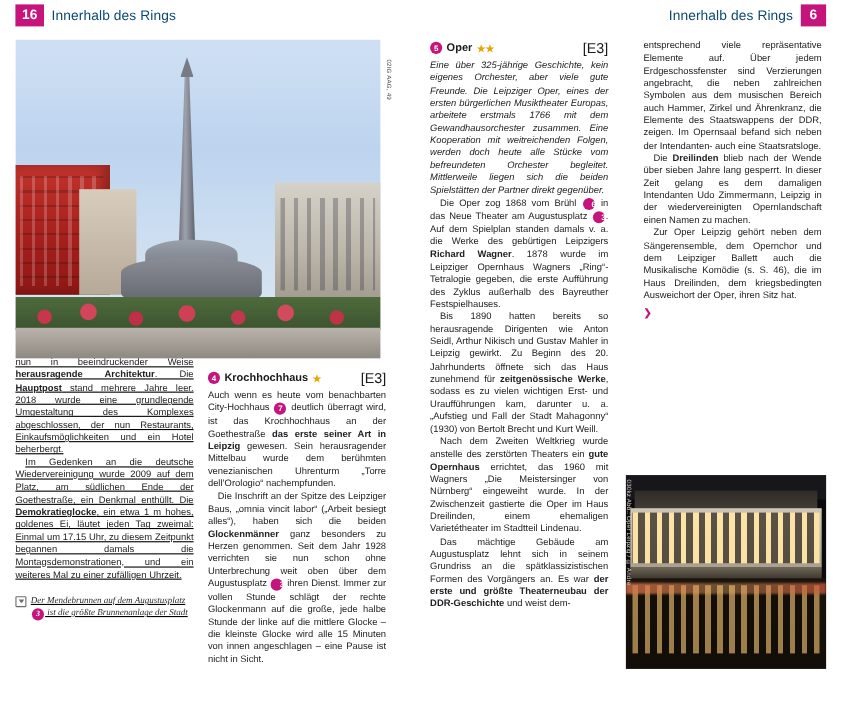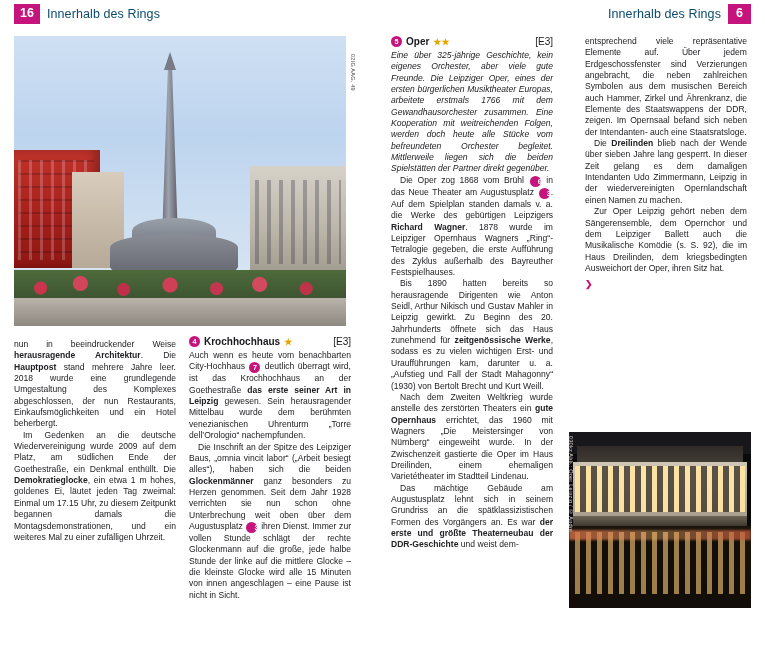--- a/index.html
+++ b/index.html
@@ -163,21 +163,21 @@
   }
   .poi-num{
     display:inline-flex;align-items:center;justify-content:center;
     width:11px;height:11px;border-radius:50%;background:#c6147d;color:#fff;
     font-size:7.2px;font-weight:700;line-height:1;flex:0 0 auto;
   }
   .poi-num.inline{
     display:inline-flex;vertical-align:-1px;margin:0 1px;
   }
   .stars{color:#e8a400;font-size:9px;letter-spacing:0px;}
-  .grid-ref{margin-left:auto;font-size:10px;font-weight:400;color:#1a1a1e;padding-left:16px;}
+  .grid-ref{margin-left:auto;font-size:13px;font-weight:400;color:#1a1a1e;padding-left:16px;}
 
   
   .caption{
     font-family:"Liberation Serif", serif;font-style:italic;
     font-size:8.2px;line-height:11px;color:#2a2a2e;margin-top:12px;
     display:flex;gap:4px;align-items:flex-start;
   }
   .cap-icon{
     flex:0 0 auto;width:8px;height:8px;border:1px solid #6b6b70;
     margin-top:1.5px;position:relative;border-radius:1px;
@@ -227,24 +227,28 @@
       <div class="bldg-right"></div>
       <div class="obelisk"></div>
       <div class="obelisk-top"></div>
       <div class="fountain-mid"></div>
       <div class="fountain-base"></div>
       <div class="flowers"></div>
       <div class="pavement"></div>
     </div>
     <div class="photo-credit-v credit-main">02IG AAG, 49</div>
 
-    <div class="col" id="c1" style="left:0;top:303px;">
+    <div class="col" id="c1" style="left:0;top:288px;text-decoration:underline;">
       <p class="noindent">nun in beeindruckender Weise <b>herausragende Architektur</b>. Die <b>Hauptpost</b> stand mehrere Jahre leer. 2018 wurde eine grundlegende Umgestaltung des Komplexes abgeschlossen, der nun Restaurants, Einkaufsmöglichkeiten und ein Hotel beherbergt.</p>
       <p>Im Gedenken an die deutsche Wiedervereinigung wurde 2009 auf dem Platz, am südlichen Ende der Goethestraße, ein Denkmal enthüllt. Die <b>Demokratieglocke</b>, ein etwa 1 m hohes, goldenes Ei, läutet jeden Tag zweimal: Einmal um 17.15 Uhr, zu diesem Zeitpunkt begannen damals die Montagsdemonstrationen, und ein weiteres Mal zu einer zufälligen Uhrzeit.</p>
 
+      <div class="caption">
+        <span class="cap-icon down"></span>
+        <span>Der Mendebrunnen auf dem Augustusplatz <span class="poi-num inline">3</span> ist die größte Brunnenanlage der Stadt</span>
+      </div>
     </div>
 
     <div class="col" id="c2" style="left:175px;top:300px;">
       <div class="secheading">
         <span class="poi-num">4</span>
         <span>Krochhochhaus</span>
         <span class="stars">★</span>
         <span class="grid-ref">[E3]</span>
       </div>
       <p class="noindent">Auch wenn es heute vom benachbarten City-Hochhaus <span class="poi-num inline">7</span> deutlich überragt wird, ist das Krochhochhaus an der Goethestraße <b>das erste seiner Art in Leipzig</b> gewesen. Sein herausragender Mittelbau wurde dem berühmten venezianischen Uhrenturm „Torre dell’Orologio“ nachempfunden.</p>
@@ -264,21 +268,21 @@
       <p class="noindent"><i>Eine über 325-jährige Geschichte, kein eigenes Orchester, aber viele gute Freunde. Die Leipziger Oper, eines der ersten bürgerlichen Musiktheater Europas, arbeitete erstmals 1766 mit dem Gewandhausorchester zusammen. Eine Kooperation mit weitreichenden Folgen, werden doch heute alle Stücke vom befreundeten Orchester begleitet. Mittlerweile liegen sich die beiden Spielstätten der Partner direkt gegenüber.</i></p>
       <p>Die Oper zog 1868 vom Brühl <span class="poi-num inline">6</span> in das Neue Theater am Augustusplatz <span class="poi-num inline">3</span>. Auf dem Spielplan standen damals v. a. die Werke des gebürtigen Leipzigers <b>Richard Wagner</b>. 1878 wurde im Leipziger Opernhaus Wagners „Ring“-Tetralogie gegeben, die erste Aufführung des Zyklus außerhalb des Bayreuther Festspielhauses.</p>
       <p>Bis 1890 hatten bereits so herausragende Dirigenten wie Anton Seidl, Arthur Nikisch und Gustav Mahler in Leipzig gewirkt. Zu Beginn des 20. Jahrhunderts öffnete sich das Haus zunehmend für <b>zeitgenössische Werke</b>, sodass es zu vielen wichtigen Erst- und Uraufführungen kam, darunter u. a. „Aufstieg und Fall der Stadt Mahagonny“ (1930) von Bertolt Brecht und Kurt Weill.</p>
       <p>Nach dem Zweiten Weltkrieg wurde anstelle des zerstörten Theaters ein <b>gute Opernhaus</b> errichtet, das 1960 mit Wagners „Die Meistersinger von Nürnberg“ eingeweiht wurde. In der Zwischenzeit gastierte die Oper im Haus Dreilinden, einem ehemaligen Varietétheater im Stadtteil Lindenau.</p>
       <p>Das mächtige Gebäude am Augustusplatz lehnt sich in seinem Grundriss an die spätklassizistischen Formen des Vorgängers an. Es war <b>der erste und größte Theaterneubau der DDR-Geschichte</b> und weist dem-</p>
     </div>
 
     <div class="col" id="c4" style="left:194px;top:0;">
       <p class="noindent">entsprechend viele repräsentative Elemente auf. Über jedem Erdgeschossfenster sind Verzierungen angebracht, die neben zahlreichen Symbolen aus dem musischen Bereich auch Hammer, Zirkel und Ährenkranz, die Elemente des Staatswappens der DDR, zeigen. Im Opernsaal befand sich neben der Intendanten- auch eine Staatsratsloge.</p>
       <p>Die <b>Dreilinden</b> blieb nach der Wende über sieben Jahre lang gesperrt. In dieser Zeit gelang es dem damaligen Intendanten Udo Zimmermann, Leipzig in der wiedervereinigten Opernlandschaft einen Namen zu machen.</p>
-      <p>Zur Oper Leipzig gehört neben dem Sängerensemble, dem Opernchor und dem Leipziger Ballett auch die Musikalische Komödie (s. S. 92), die im Haus Dreilinden, dem kriegsbedingten Ausweichort der Oper, ihren Sitz hat.</p>
+      <p>Zur Oper Leipzig gehört neben dem Sängerensemble, dem Opernchor und dem Leipziger Ballett auch die Musikalische Komödie (s. S. 46), die im Haus Dreilinden, dem kriegsbedingten Ausweichort der Oper, ihren Sitz hat.</p>
       <div class="infoline">
         <span class="chev">❯</span>
       </div>
     </div>
 
     <div class="photo photo-opera">
       <div class="op-sky"></div>
       <div class="op-roof"></div>
       <div class="op-facade"></div>
       <div class="op-windows"></div>

